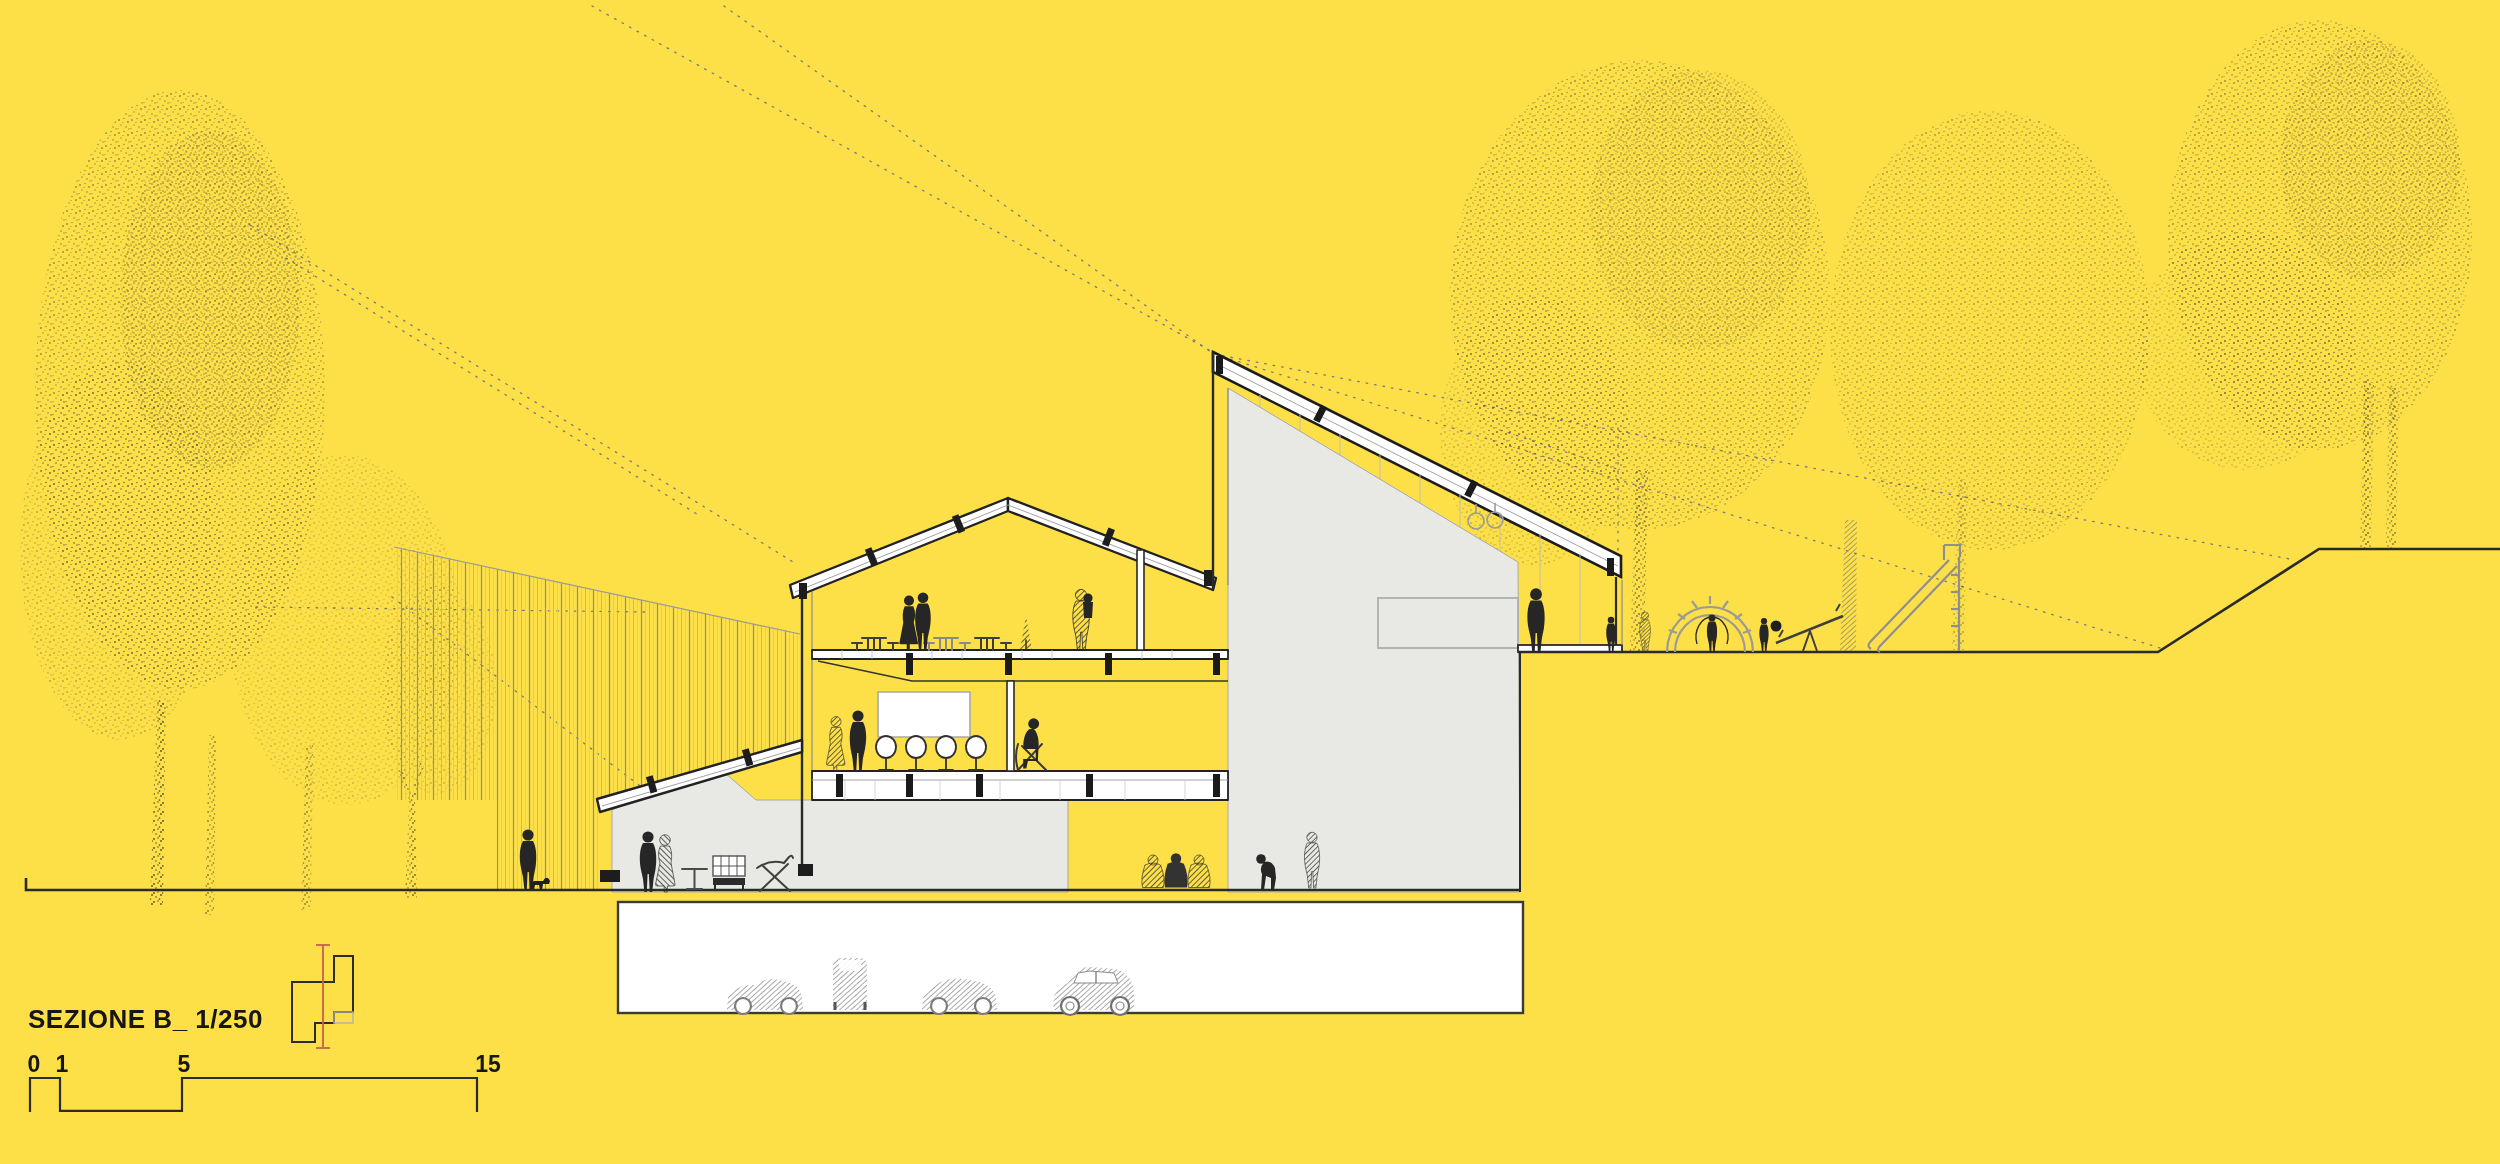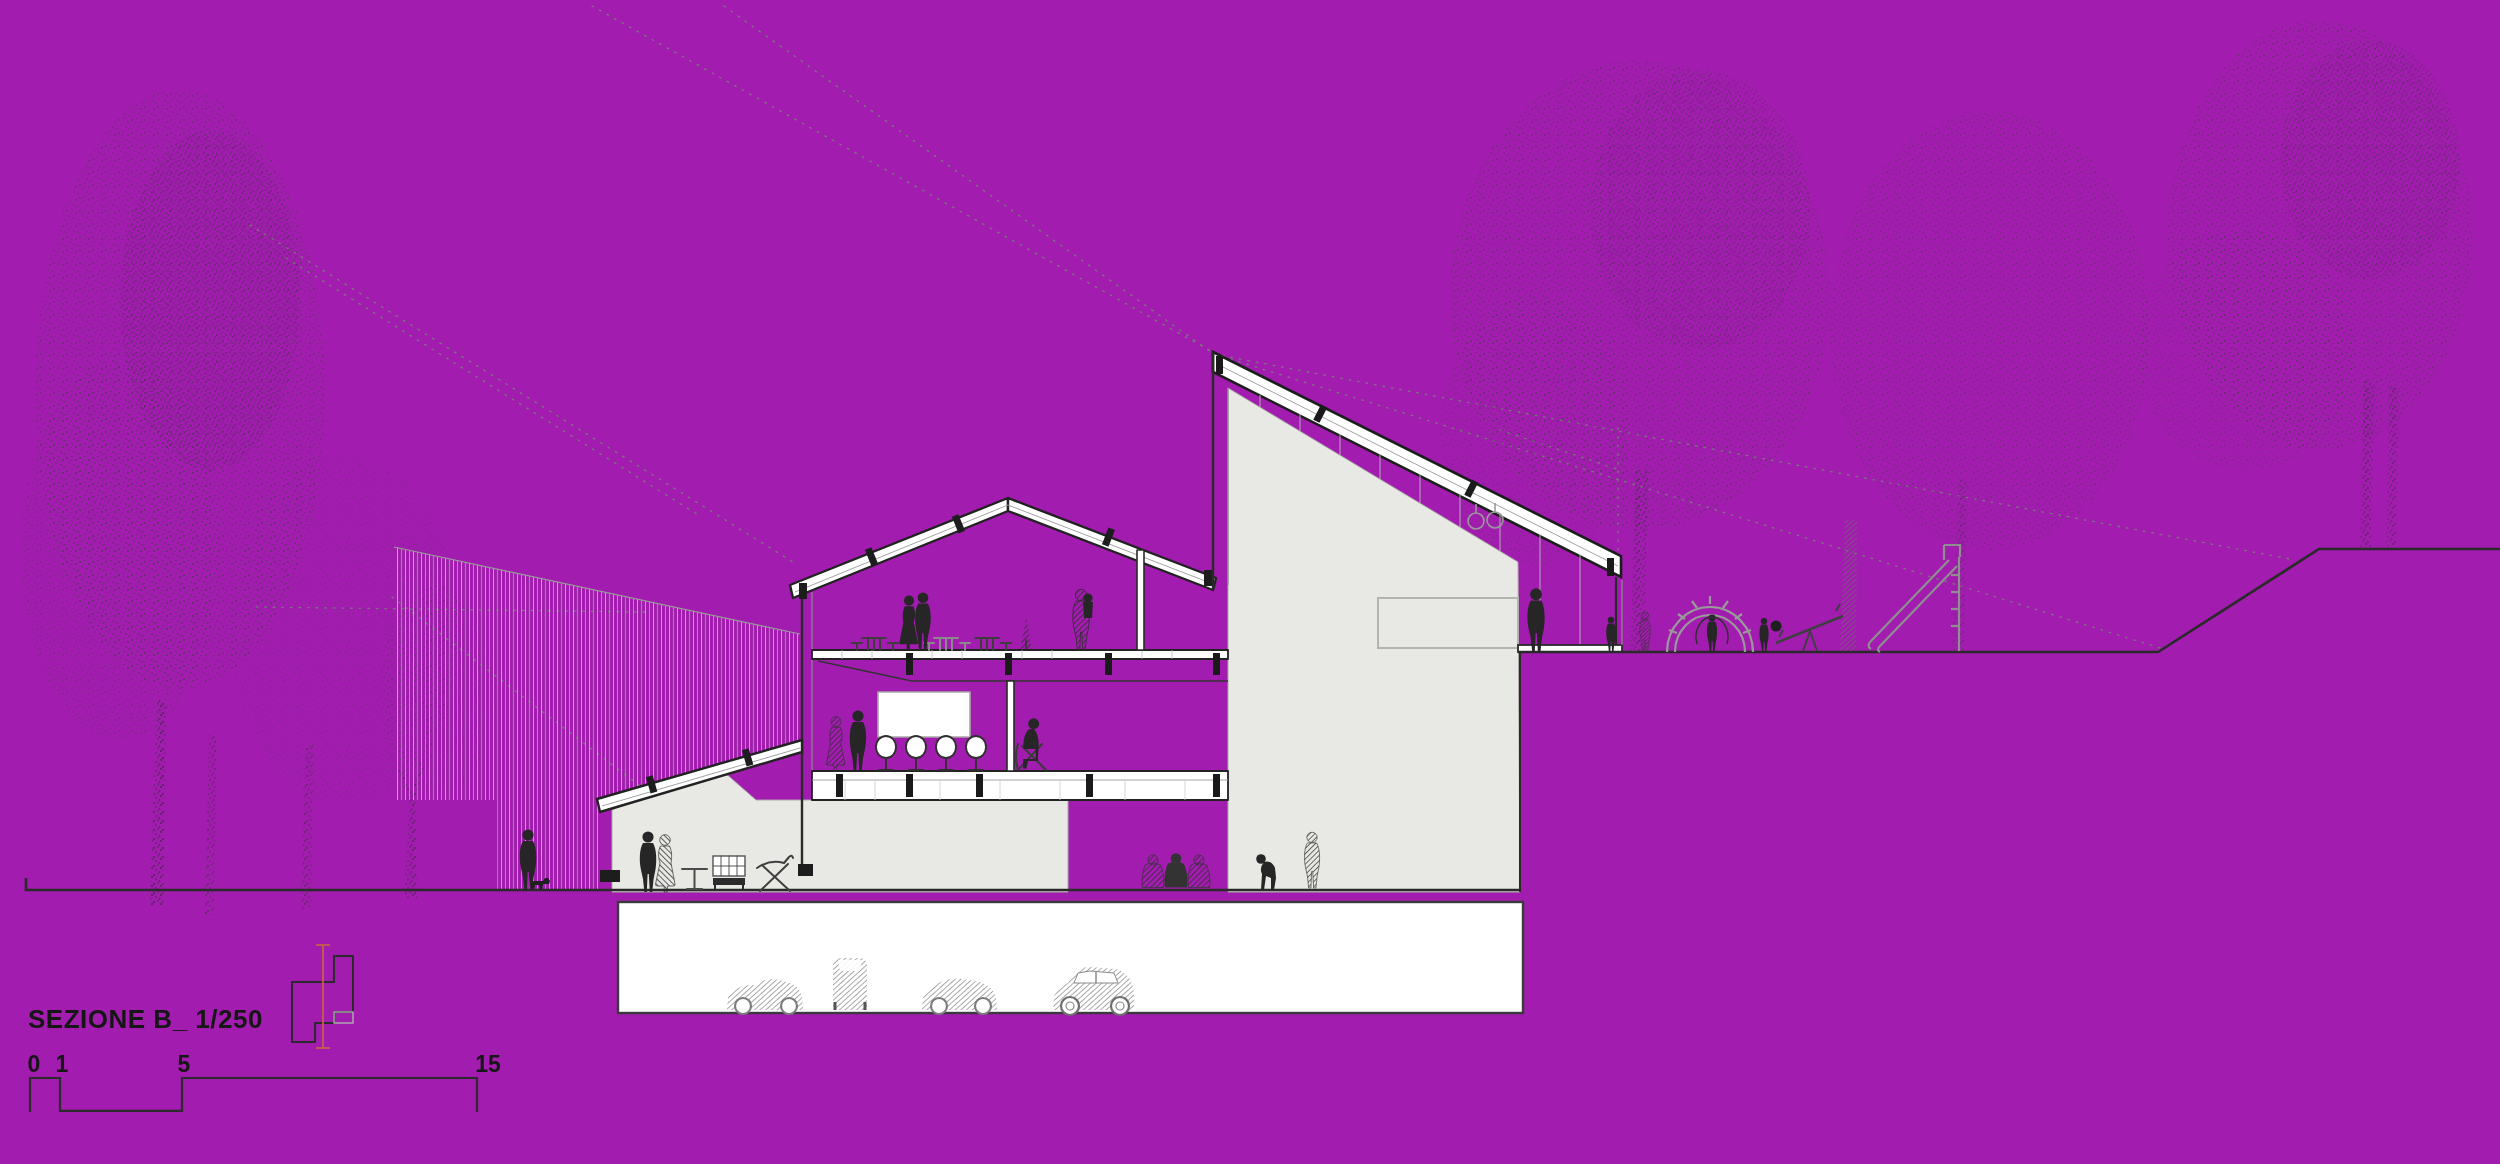--- a/index.html
+++ b/index.html
@@ -1,16 +1,16 @@
 <!DOCTYPE html>
 <html><head>
 <meta charset="utf-8">
 <style>
   html,body{margin:0;padding:0;background:#ffffff;}
-  .stage{position:relative;width:2500px;height:1164px;background:#a21caf;overflow:hidden;
+  .stage{position:relative;width:2500px;height:1164px;background:#fde047;overflow:hidden;
          font-family:"Liberation Sans", sans-serif;}
   svg{display:block}
   text.titleblock{font-family:"Liberation Sans", sans-serif;font-size:26px;font-weight:600;
                   letter-spacing:.5px;fill:#161616;}
   text.scalenum{font-family:"Liberation Sans", sans-serif;font-size:23px;font-weight:600;fill:#161616;}
 </style>
 </head>
 <body>
 
 <div class="stage">

